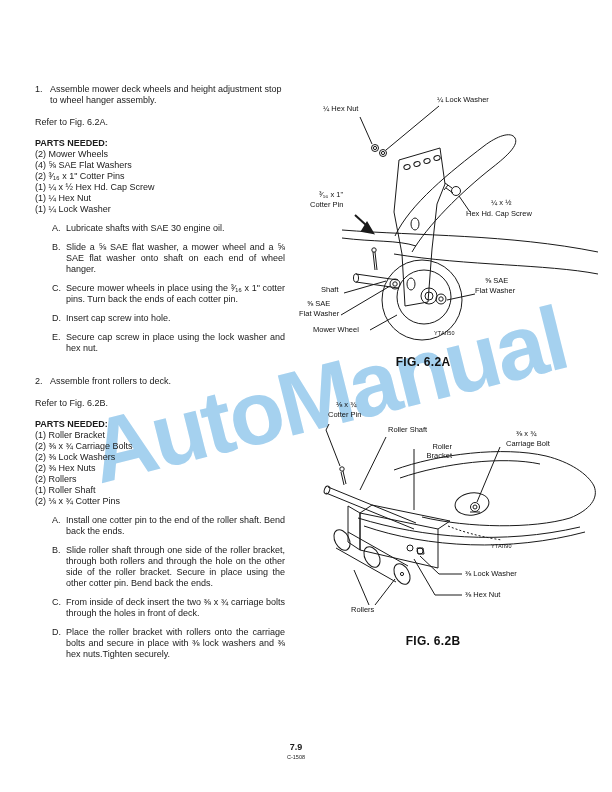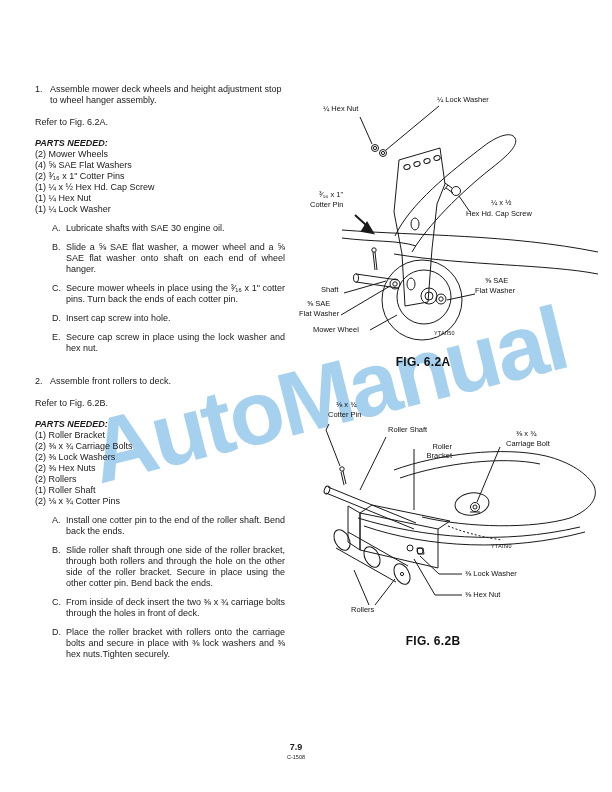--- a/index.html
+++ b/index.html
@@ -11,21 +11,21 @@
   .watermark {
     left:55px; top:330px; width:545px; height:130px; line-height:130px;
     font-size:90px; font-weight:bold; letter-spacing:-3px; text-align:center;
     color:#a5d1ef; transform:rotate(-14deg); z-index:0; white-space:nowrap;
   }
   .layer { z-index:1; }
   .col-left { left:35px; top:84px; width:250px; font-size:9px; line-height:11px; }
   .item-head { display:flex; }
   .item-num { width:15px; flex:0 0 15px; }
   .refer { margin-top:11px; }
-  .parts-head { margin-top:10px; font-weight:bold;font-style:italic; }
+  .parts-head { margin-top:10px; font-weight:bold; }
   .parts-list div { height:11px; }
   .steps { margin-top:5px; padding-left:17px; }
   .step { display:flex; margin-top:8px; }
   .step-letter { width:14px; flex:0 0 14px; }
   .step-text { width:219px; text-align:justify; }
   .sec2-gap { margin-top:22px; }
   .fig { z-index:1; }
   .fig svg { position:absolute; left:0; top:0; }
   .fig-label { position:absolute; font-size:7.5px; line-height:9px; white-space:nowrap; color:#111; }
   .fig-label.ctr { text-align:right; }

